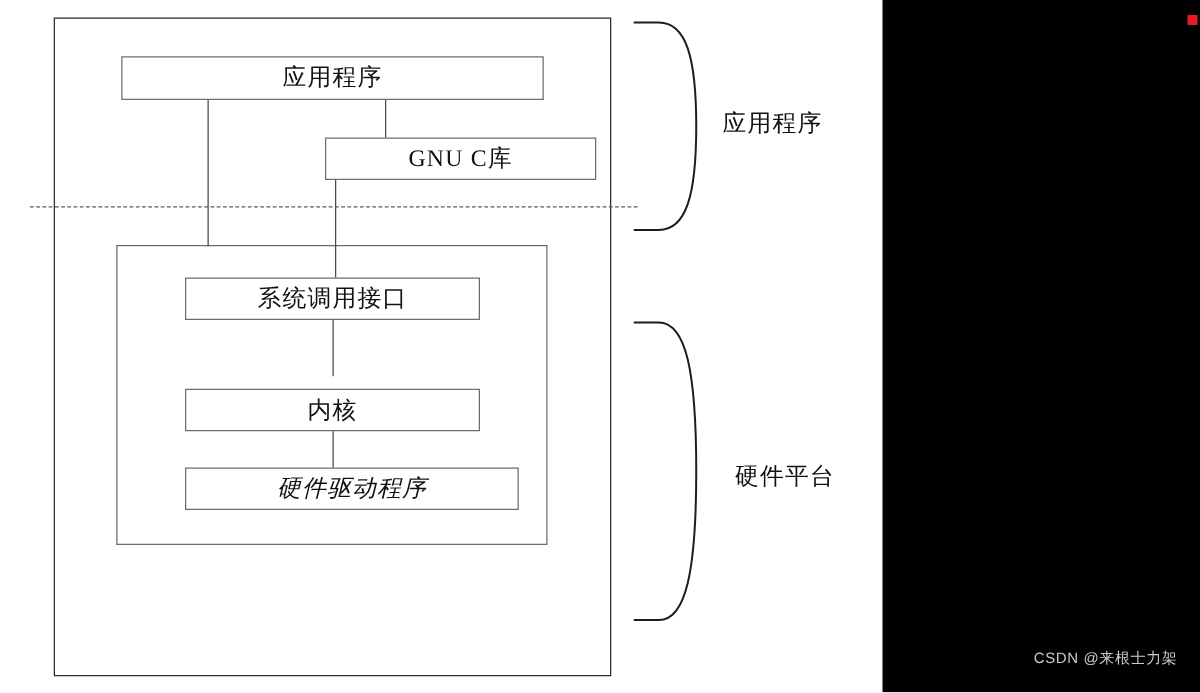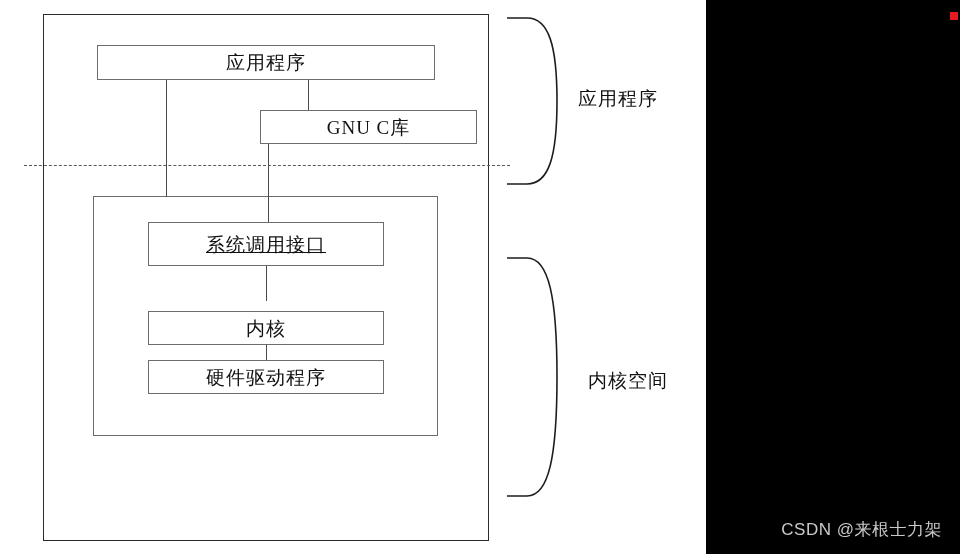--- a/index.html
+++ b/index.html
@@ -38,21 +38,21 @@
   #watermark {
     position: absolute;
     left: 706px;
     top: 518px;
     width: 244px;
     text-align: right;
     padding-right: 8px;
     box-sizing: border-box;
     color: #c9c9c9;
     font-family: "Liberation Sans", "DejaVu Sans", sans-serif;
-    font-size: 17px;
+    font-size: 12px;
     letter-spacing: 0.5px;
     white-space: nowrap;
   }
   
   #diagram {
     position: absolute;
     left: 0;
     top: 0;
     width: 706px;
     height: 554px;
@@ -86,23 +86,23 @@
     align-items: center;
     justify-content: center;
     color: #111111;
     font-size: 19px;
     line-height: 1;
     letter-spacing: 1px;
     z-index: 5;
   }
   #node-app       { left: 97px;  top: 45px;  width: 338px; height: 35px; }
   #node-glibc     { left: 218px; top: 110px; width: 217px; height: 34px; margin-left: 42px; }
-  #node-syscall   { left: 148px; top: 222px; width: 236px; height: 44px; text-decoration: underline; }
+  #node-syscall   { left: 148px; top: 222px; width: 236px; height: 34px; }
   #node-kernel    { left: 148px; top: 311px; width: 236px; height: 34px; }
-  #node-driver    { left: 148px; top: 360px; width: 236px; height: 34px; }
+  #node-driver    { left: 148px; top: 374px; width: 267px; height: 34px; font-style: italic; }
   #node-hardware  { left: 148px; top: 476px; width: 236px; height: 36px; }
 
   .vline {
     position: absolute;
     width: 0;
     border-left: 1.3px solid #4a4a4a;
     z-index: 2;
   }
   #link-app-left    { left: 166px; top: 80px;  height: 117px; }
   #link-app-glibc   { left: 308px; top: 80px;  height: 31px;  }
@@ -162,20 +162,20 @@
     <div class="node" id="node-driver">硬件驱动程序</div>
 
     <svg class="brace" id="brace-user" viewBox="0 0 66 170" preserveAspectRatio="none">
       <path d="M 2 2 L 22 2 C 44 2, 52 30, 52 85 C 52 140, 44 168, 22 168 L 2 168" fill="none" stroke="#1d1d1d" stroke-width="1.6"></path>
     </svg>
     <svg class="brace" id="brace-kernel" viewBox="0 0 66 242" preserveAspectRatio="none">
       <path d="M 2 2 L 22 2 C 44 2, 52 42, 52 121 C 52 200, 44 240, 22 240 L 2 240" fill="none" stroke="#1d1d1d" stroke-width="1.6"></path>
     </svg>
 
     <div class="brace-label" id="label-user">应用程序</div>
-    <div class="brace-label" id="label-kernel">内核空间</div>
+    <div class="brace-label" id="label-kernel">硬件平台</div>
   </div>
 
   <div id="black-panel"></div>
   <div id="red-marker"></div>
   <div id="watermark">CSDN @来根士力架</div>
 
 </div>
 
 </body></html>

